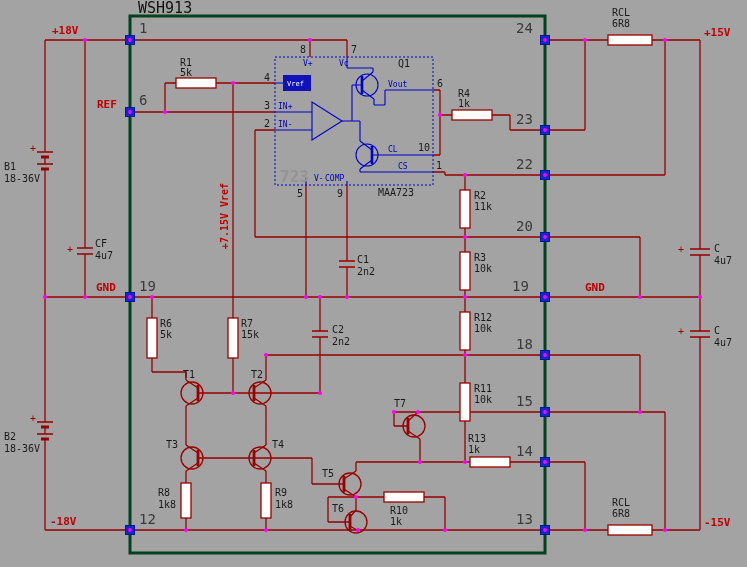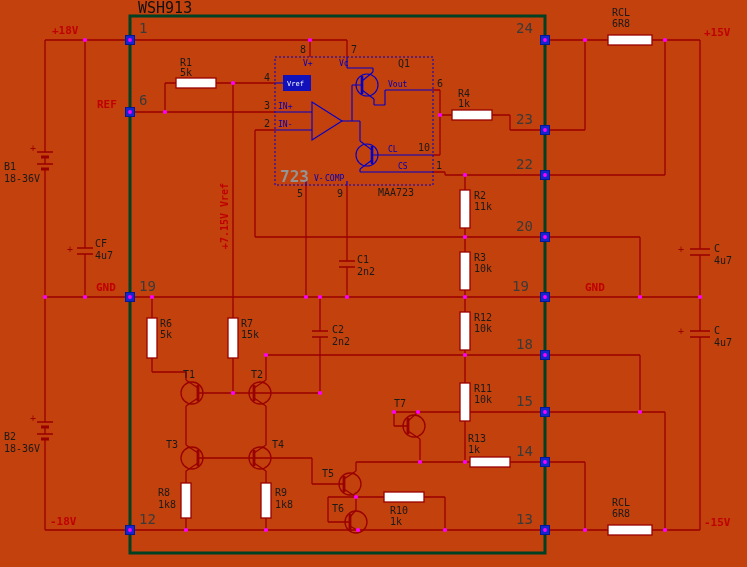--- a/index.html
+++ b/index.html
@@ -1,16 +1,16 @@
 <!DOCTYPE html>
 <html><head>
 <meta charset="utf-8">
 <style>
   html,body{margin:0;padding:0;background:#fff;}
-  .stage{position:relative;width:747px;height:567px;background:#c2410c;overflow:hidden;}
+  .stage{position:relative;width:747px;height:567px;background:#a3a3a3;overflow:hidden;}
   svg text{font-family:"DejaVu Sans Mono",monospace;}
   .lbl{font-size:10px;fill:#1a1a1a;}
   .pinnum{font-size:14px;fill:#3a3a3a;}
   .red{font-size:11px;font-weight:bold;fill:#c00000;}
   .tiny{font-size:8px;fill:#0000bb;}
   .vreftxt{font-size:7px;fill:#ffffff;}
   .gray723{font-size:16px;font-weight:bold;fill:#949494;}
   .title{font-size:15px;fill:#111;}
   .pl{font-size:10px;fill:#990000;}
   .w{stroke:#990000;stroke-width:1.3;fill:none;}

